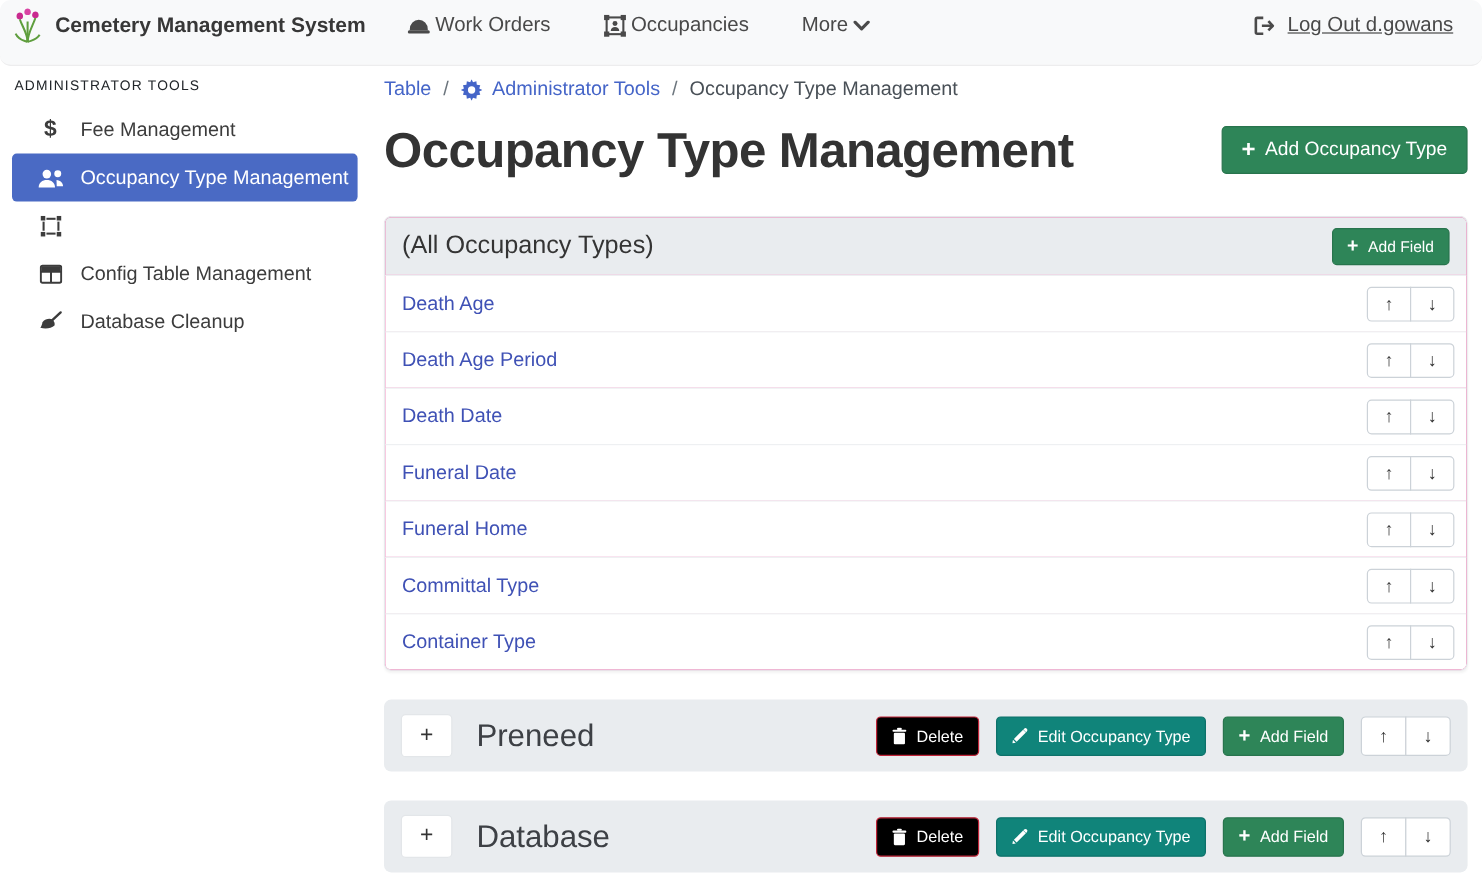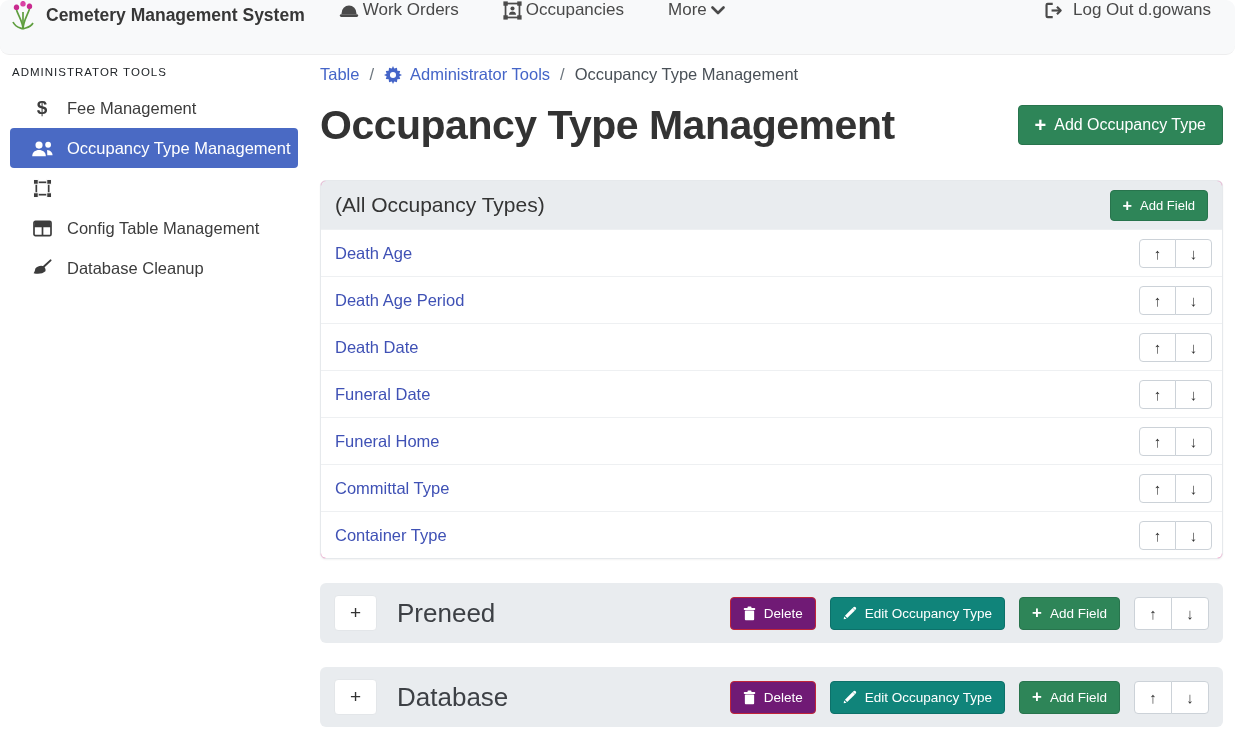--- a/index.html
+++ b/index.html
@@ -7,26 +7,26 @@
   body {
     font-family: "Liberation Sans", sans-serif;
     background:#fff; color:#3b3b3b; overflow:hidden; position:relative;
   }
   a { text-decoration:none; color:inherit; cursor:pointer; }
 
   
   .navbar {
     position:absolute; top:0; left:0; right:0; height:55px;
     background:#f8f9fa; border-bottom:1px solid #ededee;
-    display:flex; align-items:flex-start; padding:0 24px 12px 10px;border-radius:9px;
+    display:flex; align-items:center; padding:0 24px 12px 10px;border-radius:9px;
   }
   .brand { display:flex; align-items:center; gap:10px; font-size:17.5px; font-weight:700; color:#373737; }
   .nav-items { display:flex; align-items:center; margin-left:34px; gap:44px; }
   .nav-item { display:flex; align-items:center; gap:4px; font-size:17px; color:#494949; }
-  .nav-right { margin-left:auto; display:flex; align-items:center; gap:10px; font-size:17px; color:#494949; }
+  .nav-right { margin-left:auto; display:flex; align-items:center; gap:10px; font-size:17px; color:#494949;text-decoration:underline; }
   .icon { display:inline-flex; align-items:center; justify-content:center; }
   .icon svg { display:block; }
 
   
   .sidebar { position:absolute; top:56px; left:0; width:310px; }
   .sidebar-header {
     margin:10px 12px 10px 12px; font-size:11.5px; letter-spacing:1px;
     color:#212529; font-weight:400;
   }
   .side-item { display:flex; align-items:center; height:40px; padding-left:30px; gap:13px; font-size:16.5px; color:#3c3c3c; }
@@ -43,21 +43,21 @@
   .breadcrumb { display:flex; align-items:center; gap:10px; margin-top:10px; font-size:16.5px; color:#6c757d; }
   .breadcrumb a { color:#4565c8; display:flex; align-items:center; gap:8px; }
   .breadcrumb .current { color:#495057; }
 
   .title-row { display:flex; justify-content:space-between; align-items:center; margin-top:14px; }
   h1.page-title { font-size:41px; font-weight:600; color:#333; letter-spacing:-0.5px; line-height:1.32; }
 
   .btn { display:inline-flex; align-items:center; gap:8px; color:#fff; border-radius:4px; border:1px solid transparent; cursor:pointer; font-family:inherit; }
   .btn-green { background:#2e8558; border-color:#28744d; }
   .btn-teal  { background:#10847a; border-color:#0d716a; }
-  .btn-red   { background:#701a75; border-color:#c02438; }
+  .btn-red   { background:#000000; border-color:#c02438; }
   .btn-lg { height:40px; padding:0 16px; font-size:16px; }
   .btn-sm { height:31px; padding:0 12px; font-size:13px; }
   .btn-md { height:33px; padding:0 12px; font-size:13.5px; }
   .plus-glyph { font-size:1.25em; font-weight:600; line-height:1; }
 
   
   .card { margin-top:28px; border:1px solid #e6e9ec; border-radius:6px; box-shadow:0 1px 2px rgba(0,0,0,.05); overflow:hidden; background:#ec4899; }
   .card-header { background:#e9ecef; height:48px; display:flex; align-items:center; justify-content:space-between; padding:0 14px; }
   .card-title { font-size:21px; color:#343434; }
   .field-row { height:47px; display:flex; align-items:center; justify-content:space-between; padding:0 10px 0 14px; border-top:1px solid #eef0f2; background:#fff; }

